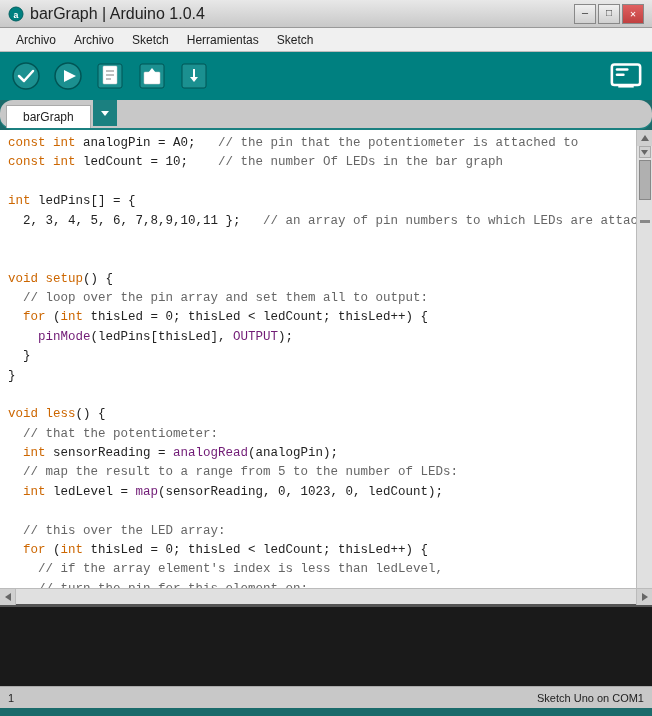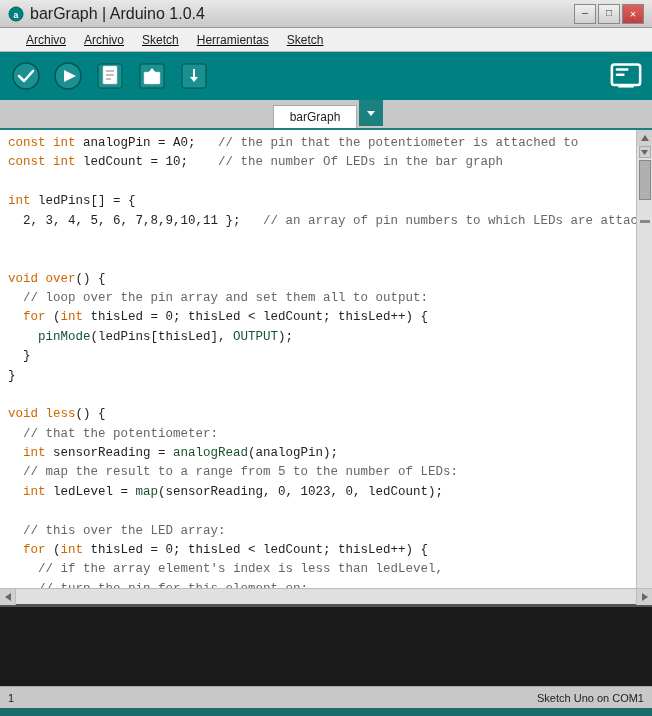--- a/index.html
+++ b/index.html
@@ -56,24 +56,23 @@
       background: linear-gradient(to bottom, #e06060, #c04040);
       color: white;
     }
 
     
     #menu-bar {
       background: #f0f0f0;
       height: 24px;
       display: flex;
       align-items: center;
-      padding: 0 18px;
+      padding: 0 8px;
       border-bottom: 1px solid #bbb;
       gap: 2px;
-      text-decoration: underline;
     }
     .menu-item {
       font-family: Arial, sans-serif;
       font-size: 12px;
       padding: 2px 8px;
       cursor: pointer;
       color: #222;
     }
 
     
@@ -117,21 +116,22 @@
     }
 
     
     #tab-bar {
       background: #c8c8c8;
       height: 30px;
       display: flex;
       align-items: flex-end;
       padding-left: 6px;
       border-bottom: 2px solid #1b8080;
-      justify-content: center;
+      justify-content: flex-start;
+      border-radius: 13px;
     }
     #tab-bar-left {
       display: flex;
       align-items: flex-end;
     }
     .tab {
       background: #e8e8e8;
       border: 1px solid #aaa;
       border-bottom: none;
       padding: 4px 16px;
@@ -251,21 +251,21 @@
       font-family: Arial, sans-serif;
       font-size: 11px;
       color: #222;
     }
 
     
     .kw { color: #cc6600; font-weight: normal; }
     .type { color: #cc6600; }
     .comment { color: #666; }
     .fn { color: #cc6600; }
-    .builtin { color: #14532d; }
+    .builtin { color: #701a75; }
 
     pre {
       white-space: pre;
       font-family: 'Courier New', Courier, monospace;
       font-size: 12.5px;
       line-height: 1.55;
     }
   </style>
 </head>
 <body>
@@ -369,21 +369,21 @@
   </div>
 
   <div id="editor">
     <pre><span class="kw">const</span> <span class="type">int</span> analogPin = A0;   <span class="comment">// the pin that the potentiometer is attached to</span>
 <span class="kw">const</span> <span class="type">int</span> ledCount = 10;    <span class="comment">// the number Of LEDs in the bar graph</span>
 
 <span class="type">int</span> ledPins[] = {
   2, 3, 4, 5, 6, 7,8,9,10,11 };   <span class="comment">// an array of pin numbers to which LEDs are attached</span>
 
 
-<span class="kw">void</span> <span class="fn">over</span>() {
+<span class="kw">void</span> <span class="fn">setup</span>() {
   <span class="comment">// loop over the pin array and set them all to output:</span>
   <span class="kw">for</span> (<span class="type">int</span> thisLed = 0; thisLed &lt; ledCount; thisLed++) {
     <span class="builtin">pinMode</span>(ledPins[thisLed], <span class="builtin">OUTPUT</span>);
   }
 }
 
 <span class="kw">void</span> <span class="fn">less</span>() {
   <span class="comment">// that the potentiometer:</span>
   <span class="type">int</span> sensorReading = <span class="builtin">analogRead</span>(analogPin);
   <span class="comment">// map the result to a range from 5 to the number of LEDs:</span>

